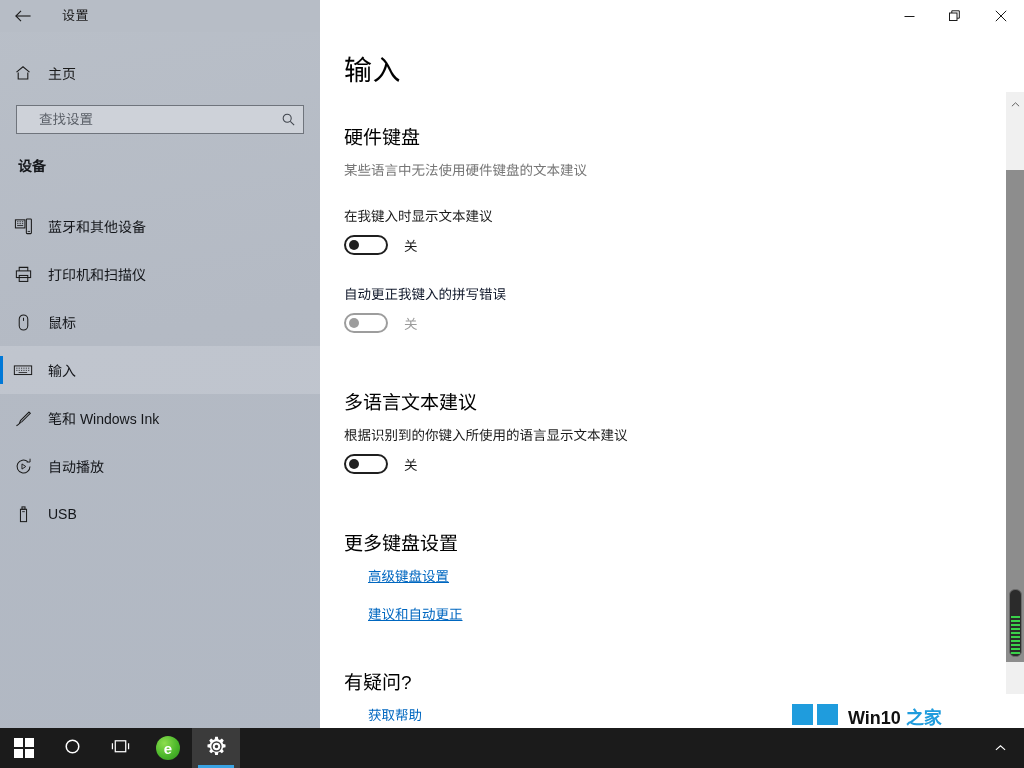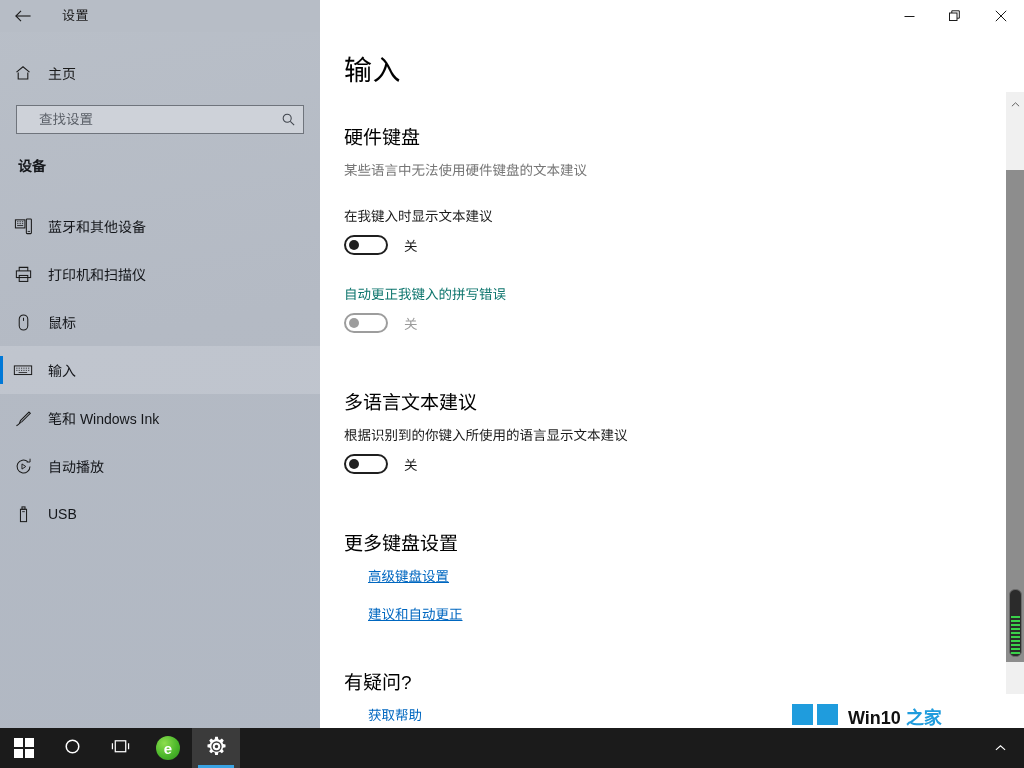--- a/index.html
+++ b/index.html
@@ -180,21 +180,21 @@
   .sec-desc {
     font-size: 13.5px;
     color: #767676;
     margin: 0 0 26px 0;
   }
   .field-label {
     font-size: 13.5px;
     color: #1b1b1b;
     margin: 0 0 10px 0;
   }
-  .field-label.disabled { color: #0f766e; margin-top: 20px; }
+  .field-label.disabled { color: #0f172a; margin-top: 20px; }
 
   .toggle-row {
     display: flex;
     align-items: center;
     margin-bottom: 28px;
   }
   .toggle {
     width: 44px; height: 20px;
     border-radius: 10px;
     border: 2px solid #1f1f1f;

